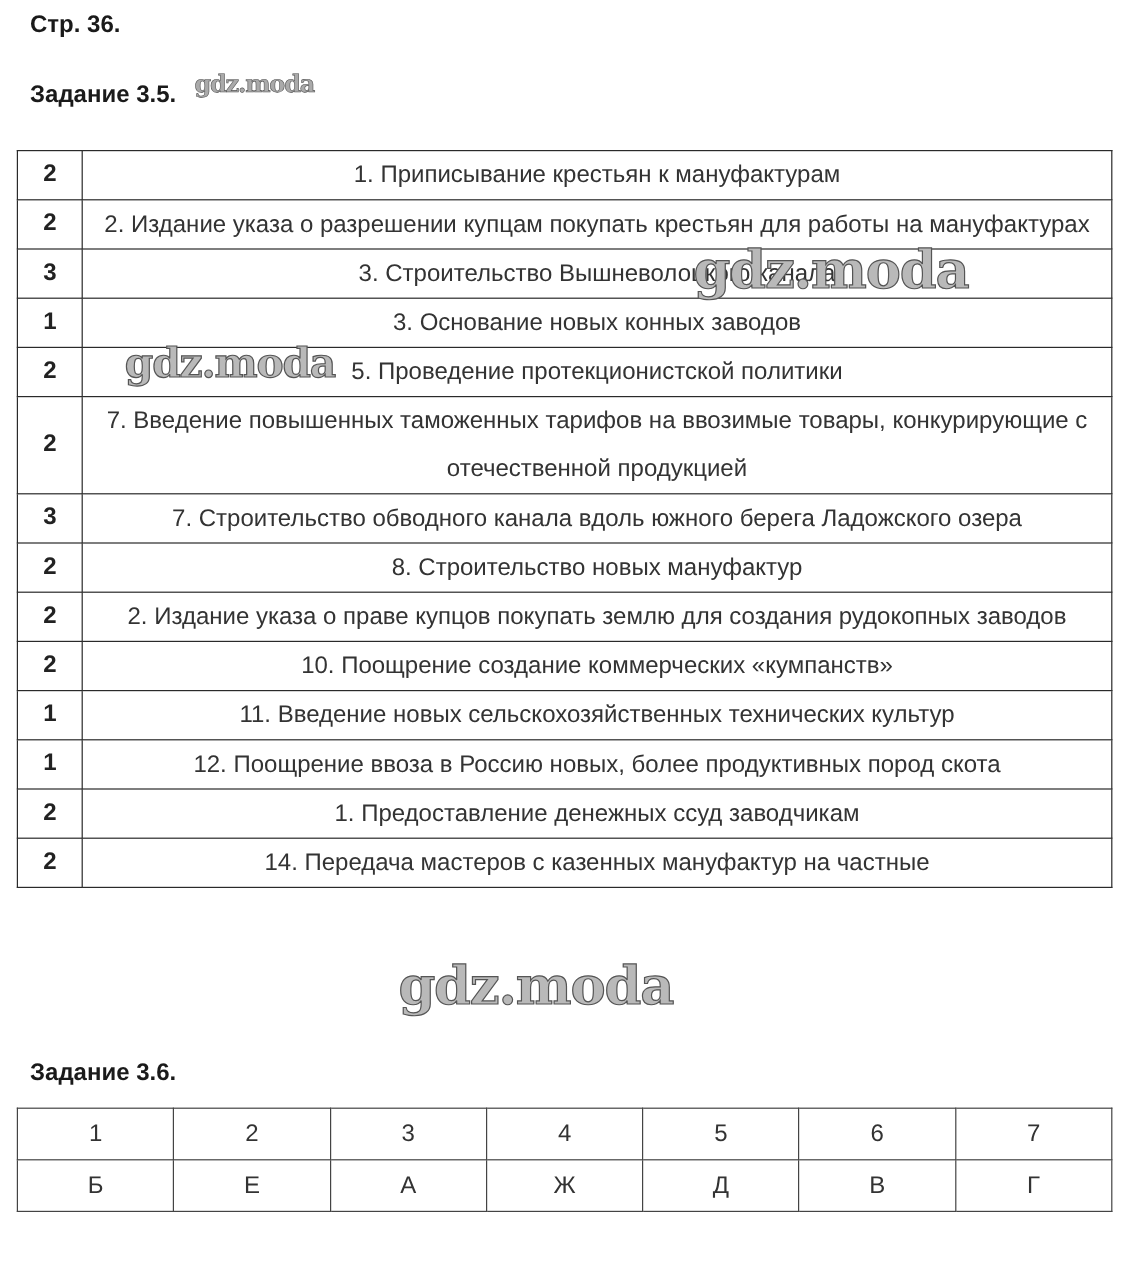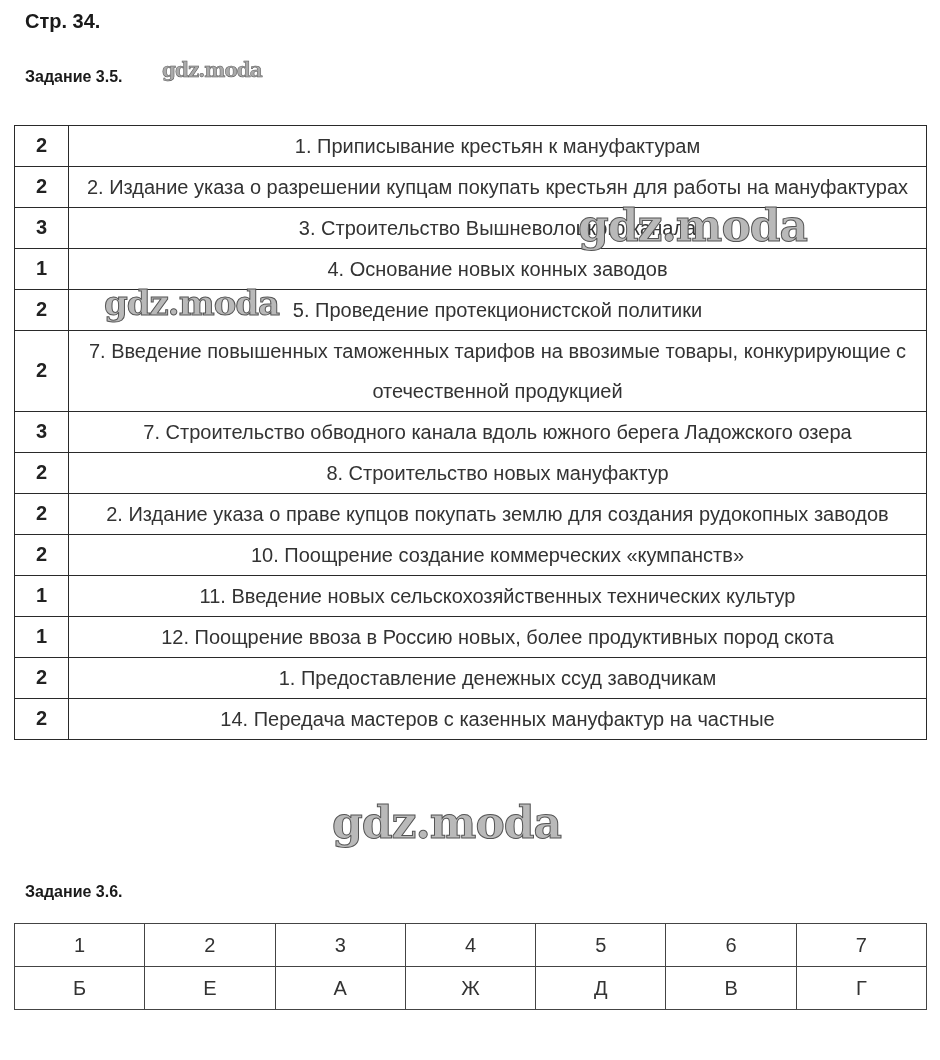--- a/index.html
+++ b/index.html
@@ -1,19 +1,19 @@
 <!DOCTYPE html>
 <html><head>
 <meta charset="utf-8">
 <style>
   html, body { margin: 0; padding: 0; background: #ffffff; }
   body { width: 940px; height: 1060px; position: relative; overflow: hidden;
          font-family: "Liberation Sans", sans-serif; color: #222; }
   .page-heading { position: absolute; left: 25px; top: 10px; font-size: 20px; font-weight: bold; color: #1a1a1a; }
-  .task-heading { position: absolute; left: 25px; font-size: 16px; font-weight: bold; color: #1a1a1a; }
+  .task-heading { position: absolute; left: 25px; font-size: 20px; font-weight: bold; color: #1a1a1a; }
   #task35-heading { top: 68px; }
   #task36-heading { top: 873px; margin-top: 10px; }
   .watermark { position: absolute; font-family: "DejaVu Serif", serif; font-weight: bold;
                color: #b9b9b9; -webkit-text-stroke: 1px #555; letter-spacing: -1px; white-space: nowrap; }
   .wm-small { left: 162px; top: 58px; font-size: 20px; -webkit-text-stroke: 0.5px #555; color:#aaa; }
   .wm-big { font-size: 44px; }
   #wm-2 { left: 578px; top: 200px; }
   #wm-3 { left: 104px; top: 283px; font-size: 34px; }
   #wm-4 { left: 332px; top: 797px; font-size: 44px; }
 
@@ -22,41 +22,41 @@
   table.t35 td.score { width: 51px; text-align: center; font-weight: bold; color: #222; vertical-align: middle; padding-top: 0; }
   table.t35 td.item { text-align: center; line-height: 40px; padding: 0 4px; vertical-align: top; }
   table.t35 tr.single td.item { height: 40px; }
 
   table.t36 { position: absolute; left: 14px; top: 923px; width: 913px; border-collapse: collapse; table-layout: fixed; }
   table.t36 td { border: 1px solid #444; text-align: center; font-size: 20px; color: #333; height: 40px; }
 </style>
 </head>
 <body>
 
-<div class="page-heading">Стр. 34.</div>
+<div class="page-heading">Стр. 36.</div>
 <div class="task-heading" id="task35-heading">Задание 3.5.</div>
 <div class="watermark wm-small">gdz.moda</div>
 
 <table class="t35">
   <tbody id="t35-body">
       <tr class="single">
         <td class="score">2</td>
         <td class="item">1. Приписывание крестьян к мануфактурам</td>
       </tr>
       <tr>
         <td class="score">2</td>
         <td class="item">2. Издание указа о разрешении купцам покупать крестьян для работы на мануфактурах</td>
       </tr>
       <tr class="single">
         <td class="score">3</td>
         <td class="item">3. Строительство Вышневолоцкого канала</td>
       </tr>
       <tr class="single">
         <td class="score">1</td>
-        <td class="item">4. Основание новых конных заводов</td>
+        <td class="item">3. Основание новых конных заводов</td>
       </tr>
       <tr class="single">
         <td class="score">2</td>
         <td class="item">5. Проведение протекционистской политики</td>
       </tr>
       <tr>
         <td class="score">2</td>
         <td class="item">7. Введение повышенных таможенных тарифов на ввозимые товары, конкурирующие с отечественной продукцией</td>
       </tr>
       <tr class="single">

